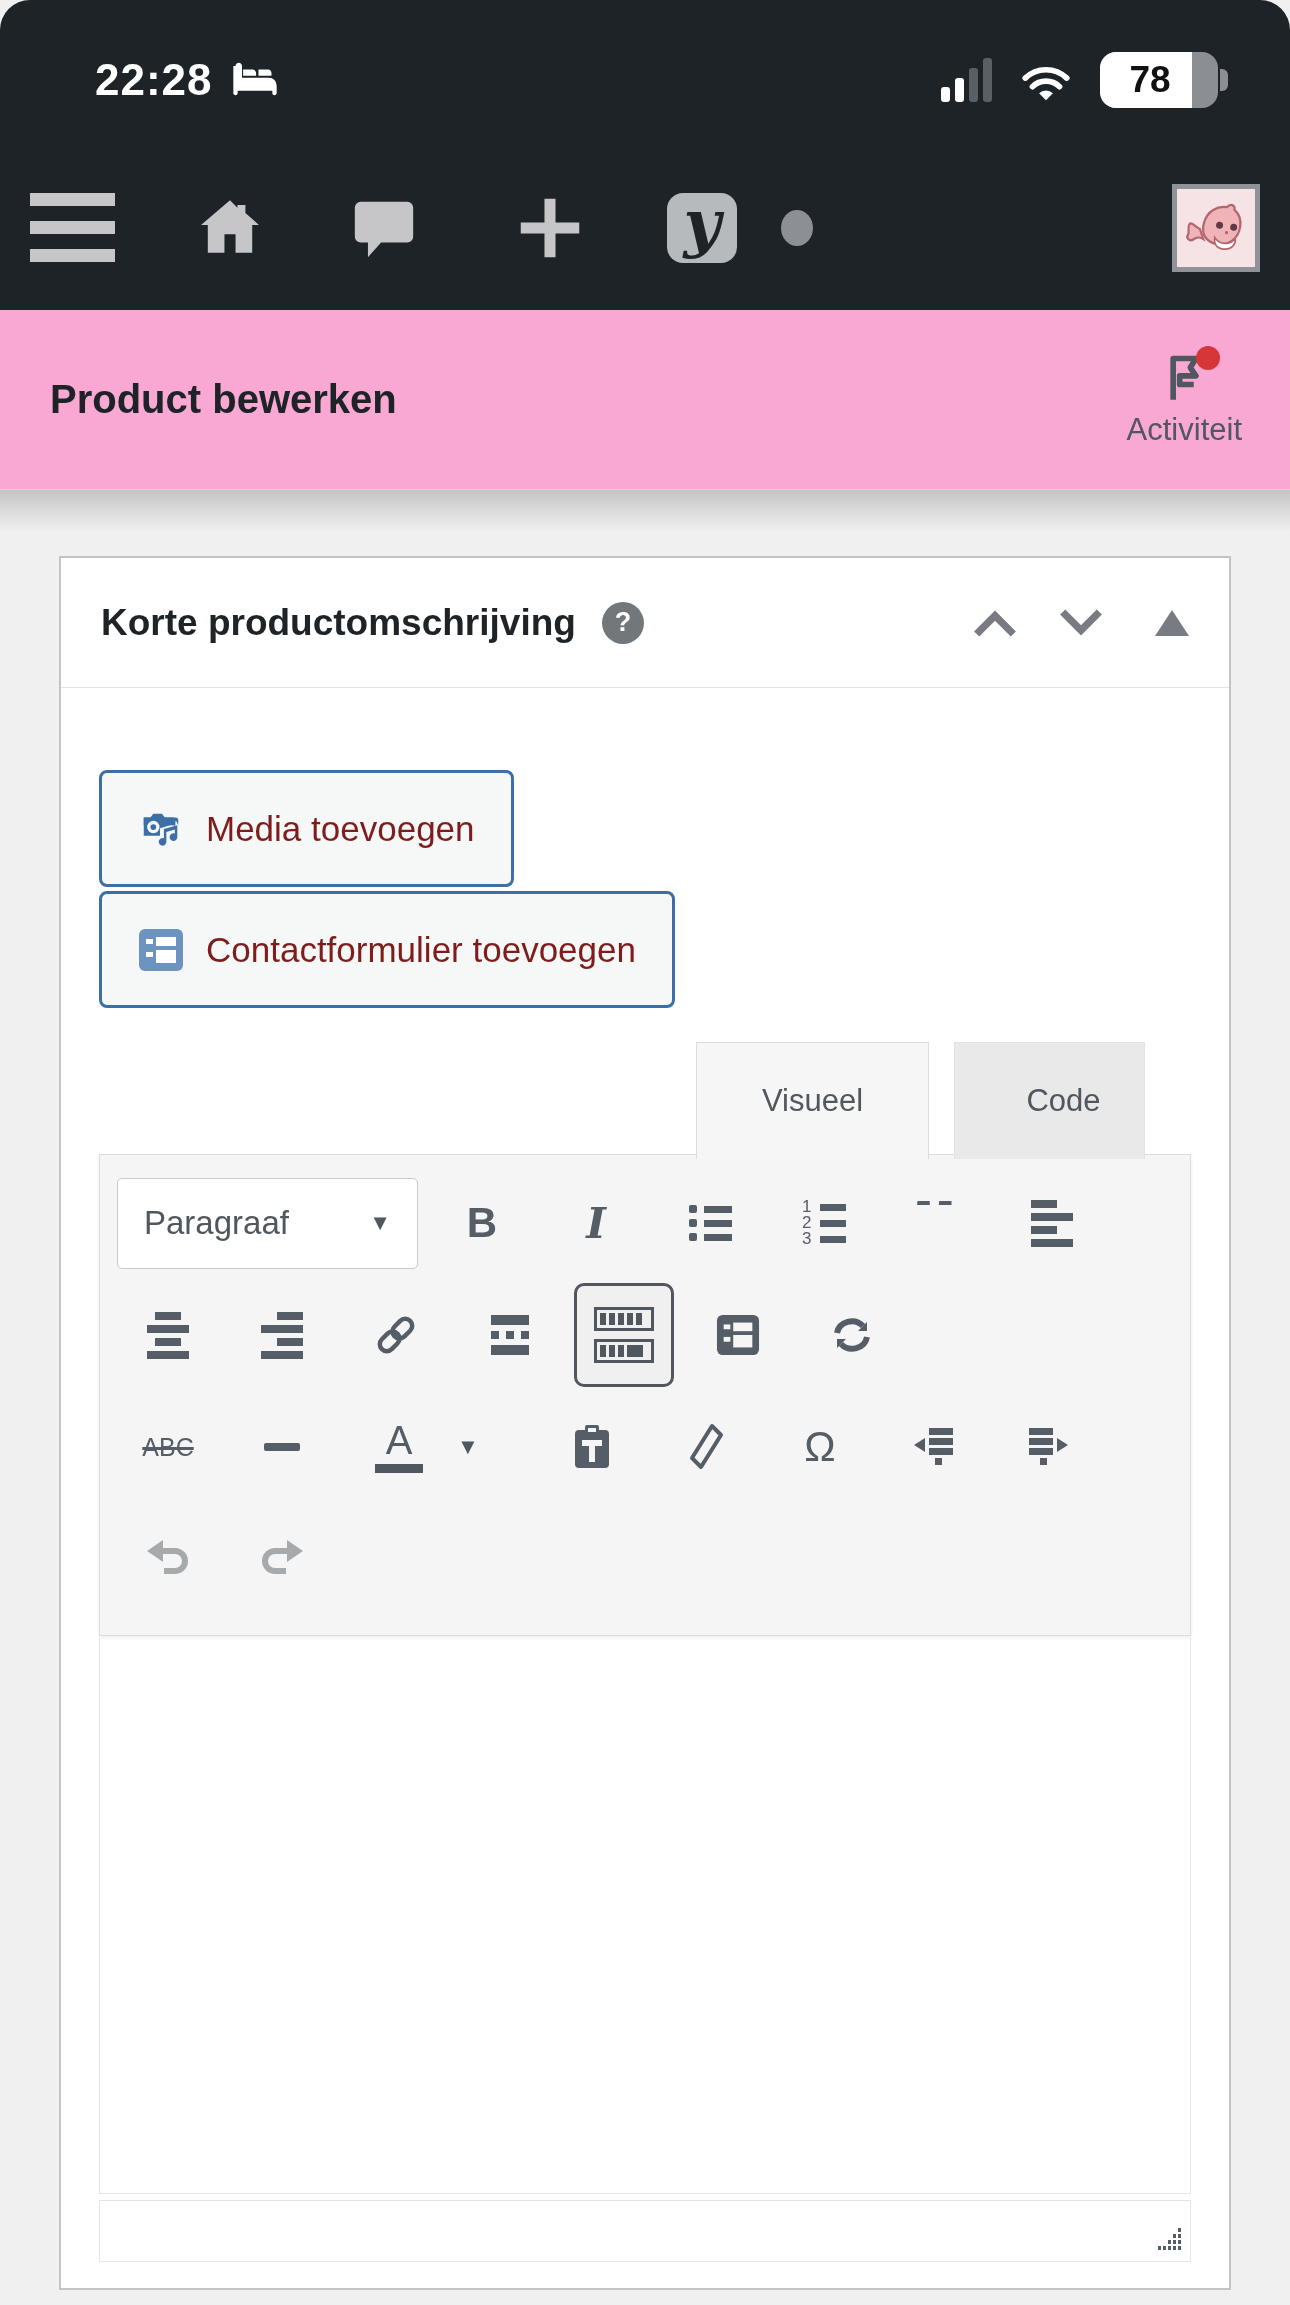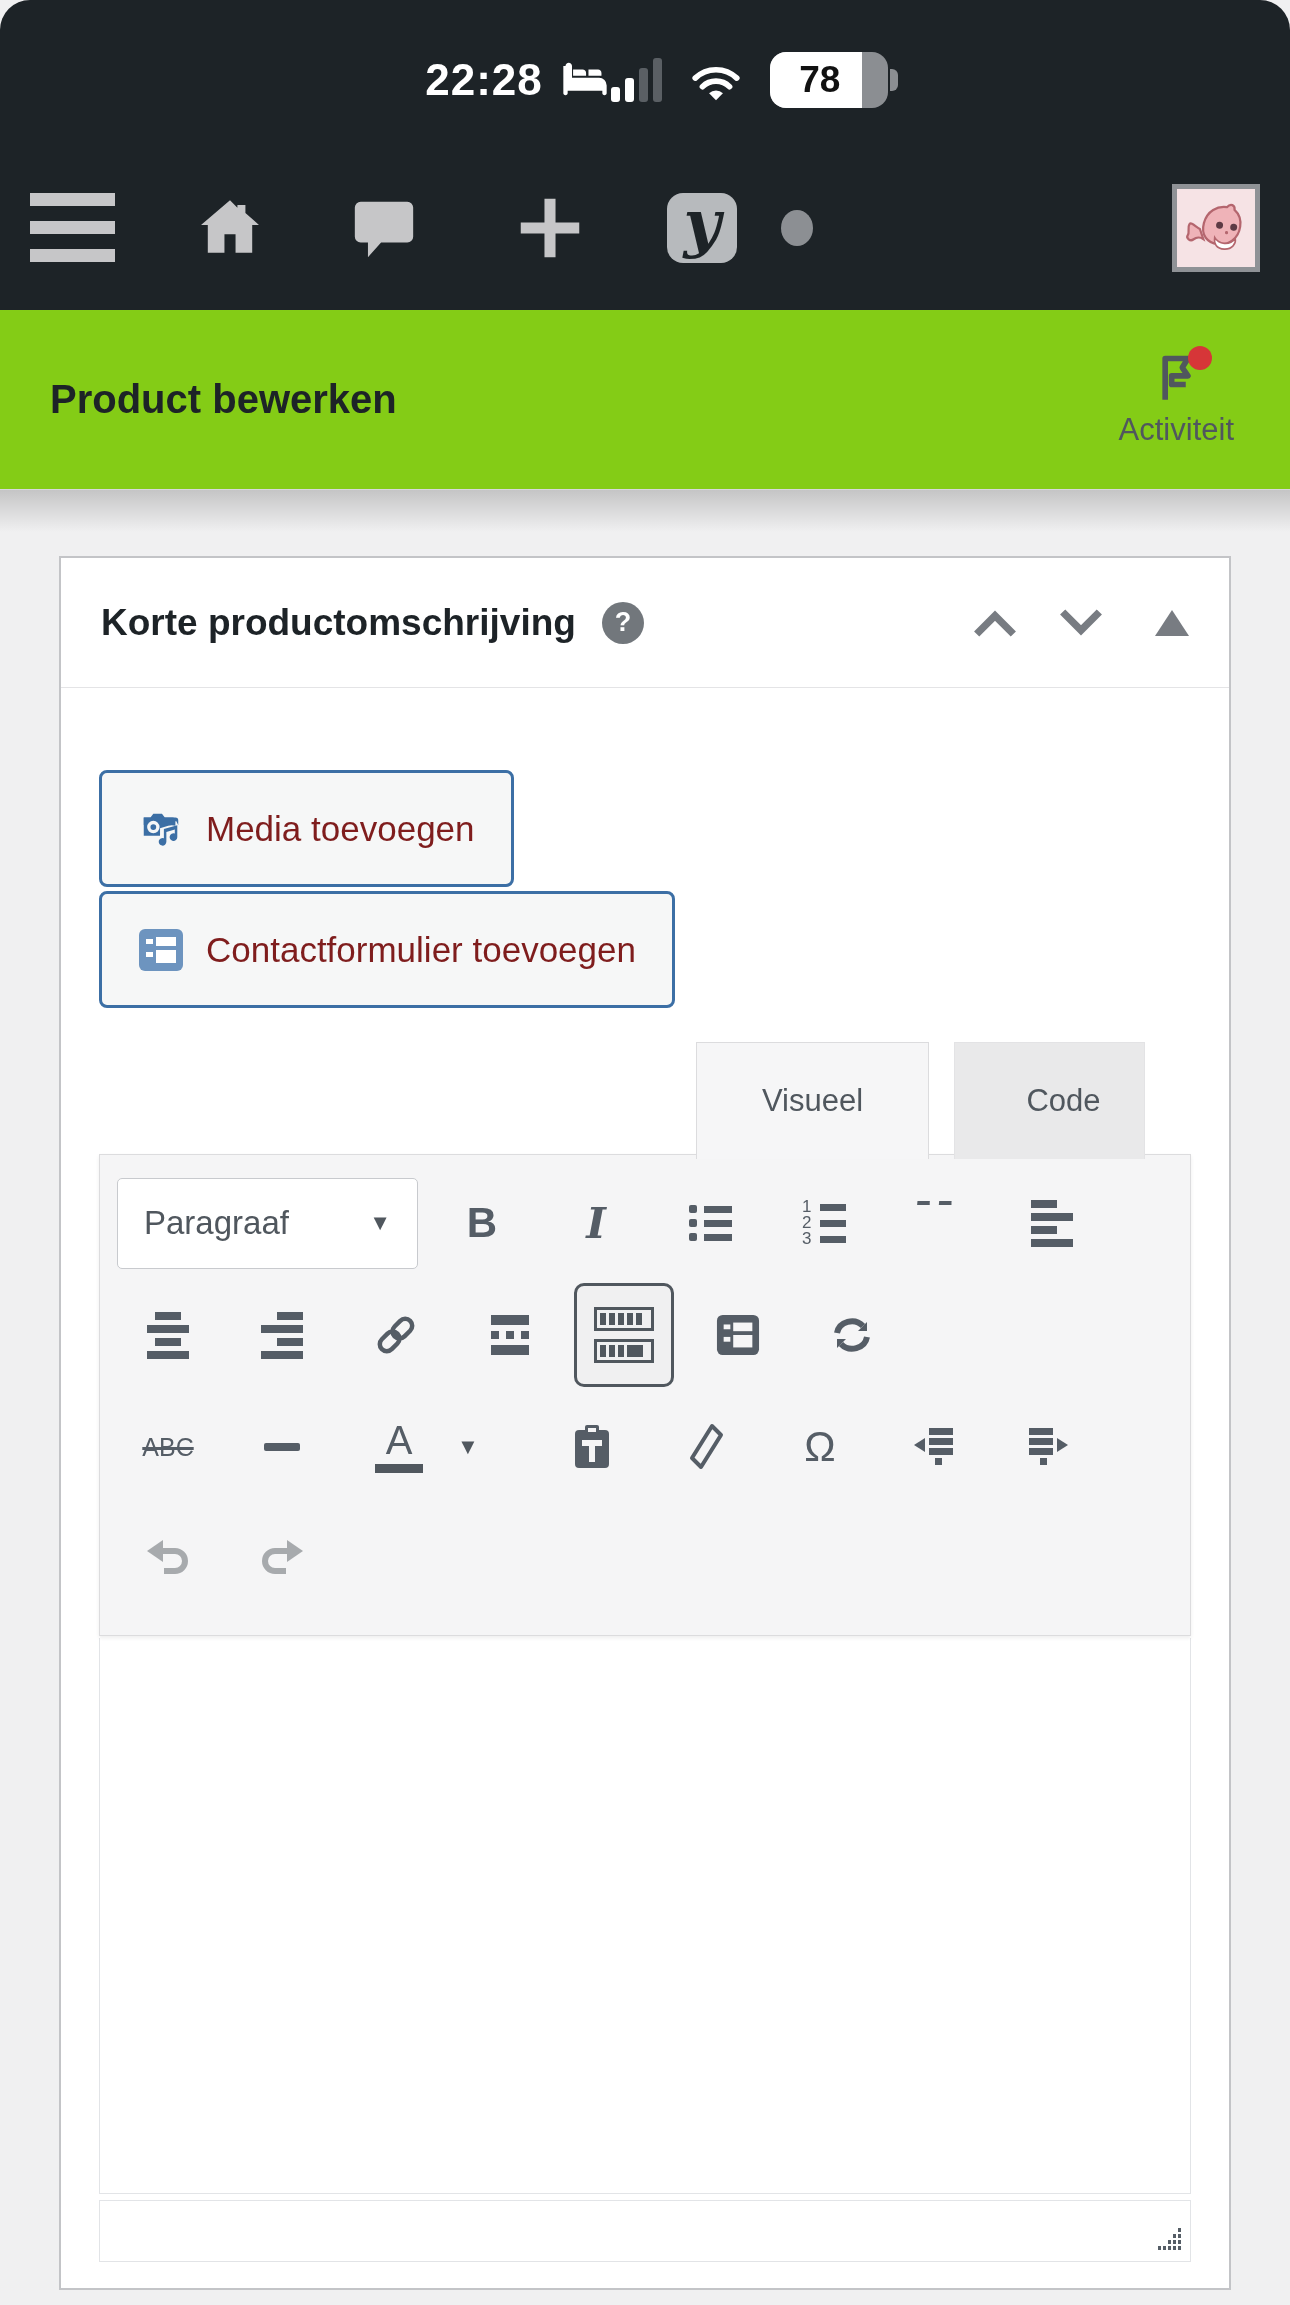--- a/index.html
+++ b/index.html
@@ -5,21 +5,21 @@
   * { margin:0; padding:0; box-sizing:border-box; }
   html,body { background:#000; }
   body { font-family:"Liberation Sans", sans-serif; }
   .screen{
     position:relative; width:1290px; height:2305px; background:#f0f0f1;
     overflow:hidden; margin:0 auto;
   }
   
   .statusbar{
     height:145px; background:#1d2327; color:#fff;
-    display:flex; align-items:center; justify-content:center;
+    display:flex; align-items:center; justify-content:space-between;
     padding:14px 62px 0 95px; border-radius:30px 30px 0 0;
   }
   .sb-left{ display:flex; align-items:center; gap:16px; }
   .sb-time{ font-size:44px; font-weight:700; letter-spacing:1px; }
   .sb-right{ display:flex; align-items:center; gap:22px; }
   .sig{ display:flex; align-items:flex-end; gap:5px; }
   .sig i{ display:block; width:9px; border-radius:3px; background:#5a5f64; }
   .sig i.on{ background:#fff; }
   .sig .b1{height:15px;} .sig .b2{height:24px;} .sig .b3{height:34px;} .sig .b4{height:44px;}
   .battery{ position:relative; display:flex; align-items:center; }
@@ -46,22 +46,22 @@
     font-family:"DejaVu Serif", serif; font-style:italic; font-weight:700; font-size:64px;
     display:flex; align-items:center; justify-content:center; padding-bottom:10px;
   }
   .gray-dot{ width:32px; height:36px; border-radius:50%; background:#8c8f93; }
   .avatar{
     margin-left:auto; width:88px; height:88px; border:5px solid #8f9296;
     background:#f6e3e5; display:flex; align-items:center; justify-content:center; overflow:hidden;
   }
   
   .pageheader{
-    height:180px; background:#84cc16; display:flex; align-items:center;
-    justify-content:space-between; padding:0 36px 0 50px;
+    height:180px; background:#f9a8d4; display:flex; align-items:center;
+    justify-content:space-between; padding:0 28px 0 50px;
     border-bottom:1px solid #d8d8db; position:relative; z-index:3;
   }
   .page-title{ font-size:40px; font-weight:700; color:#1d2327; }
   .activity{ display:flex; flex-direction:column; align-items:center; gap:8px; margin-right:20px; }
   .activity-icon-wrap{ position:relative; width:52px; height:52px; }
   .activity-dot{
     position:absolute; top:-6px; right:-10px; width:24px; height:24px;
     border-radius:50%; background:#d63638;
   }
   .activity-label{ font-size:31px; color:#50575e; }

